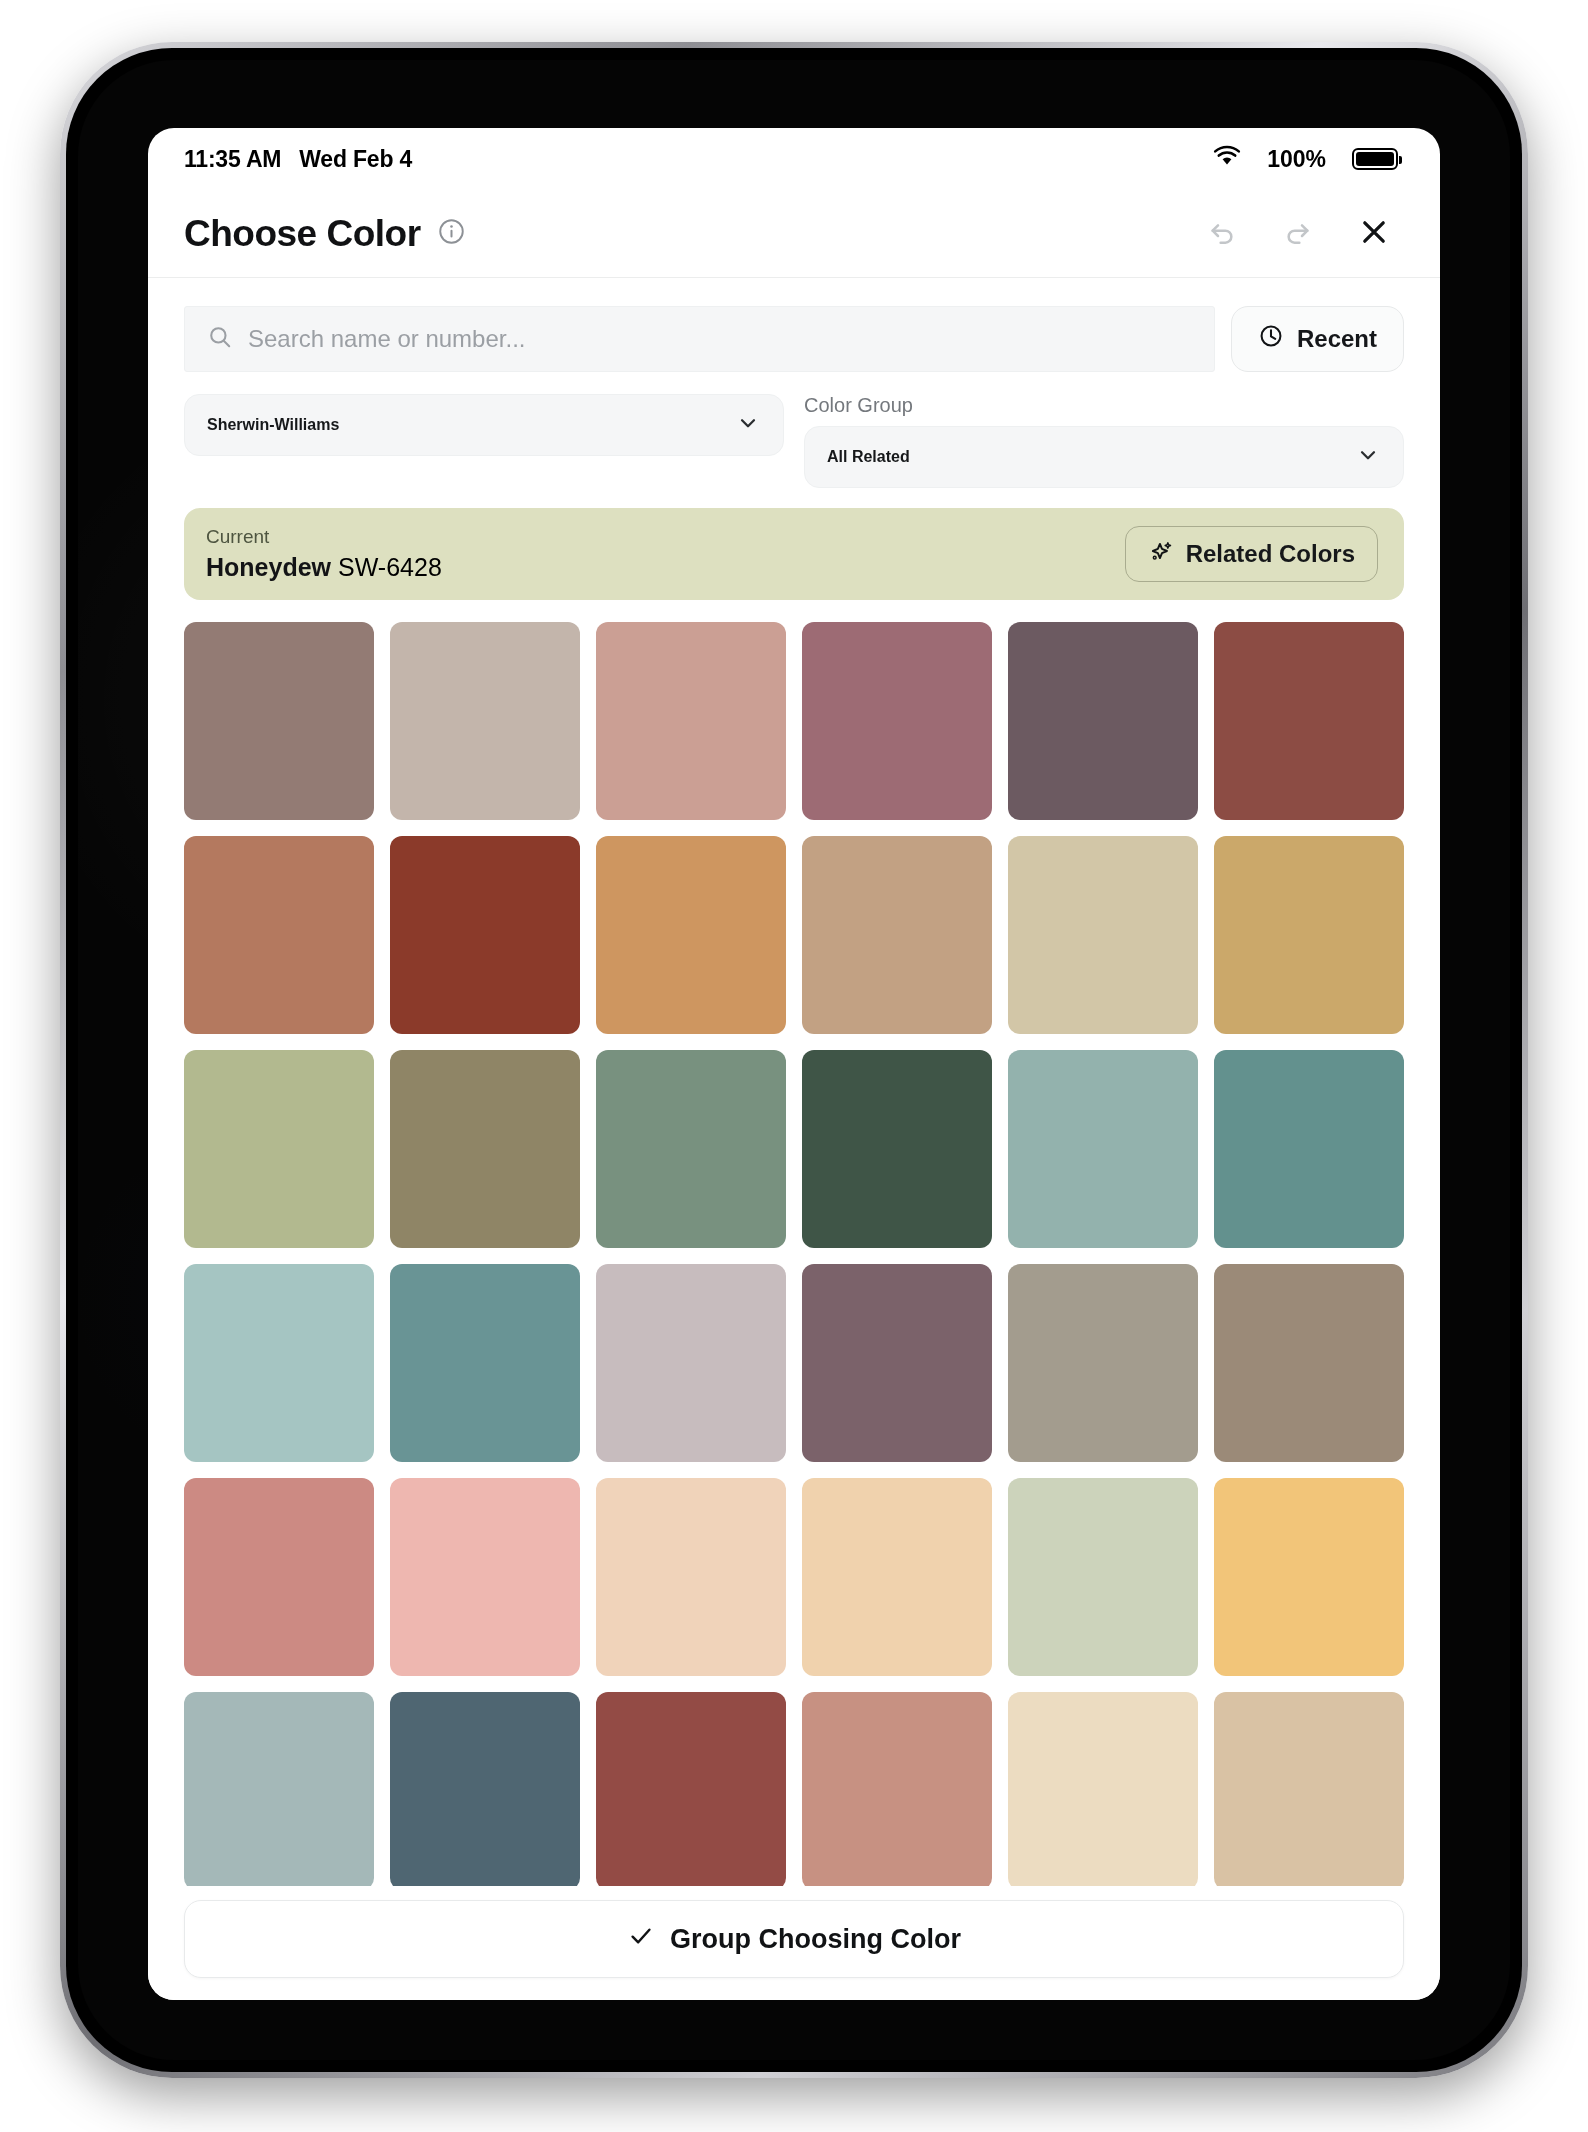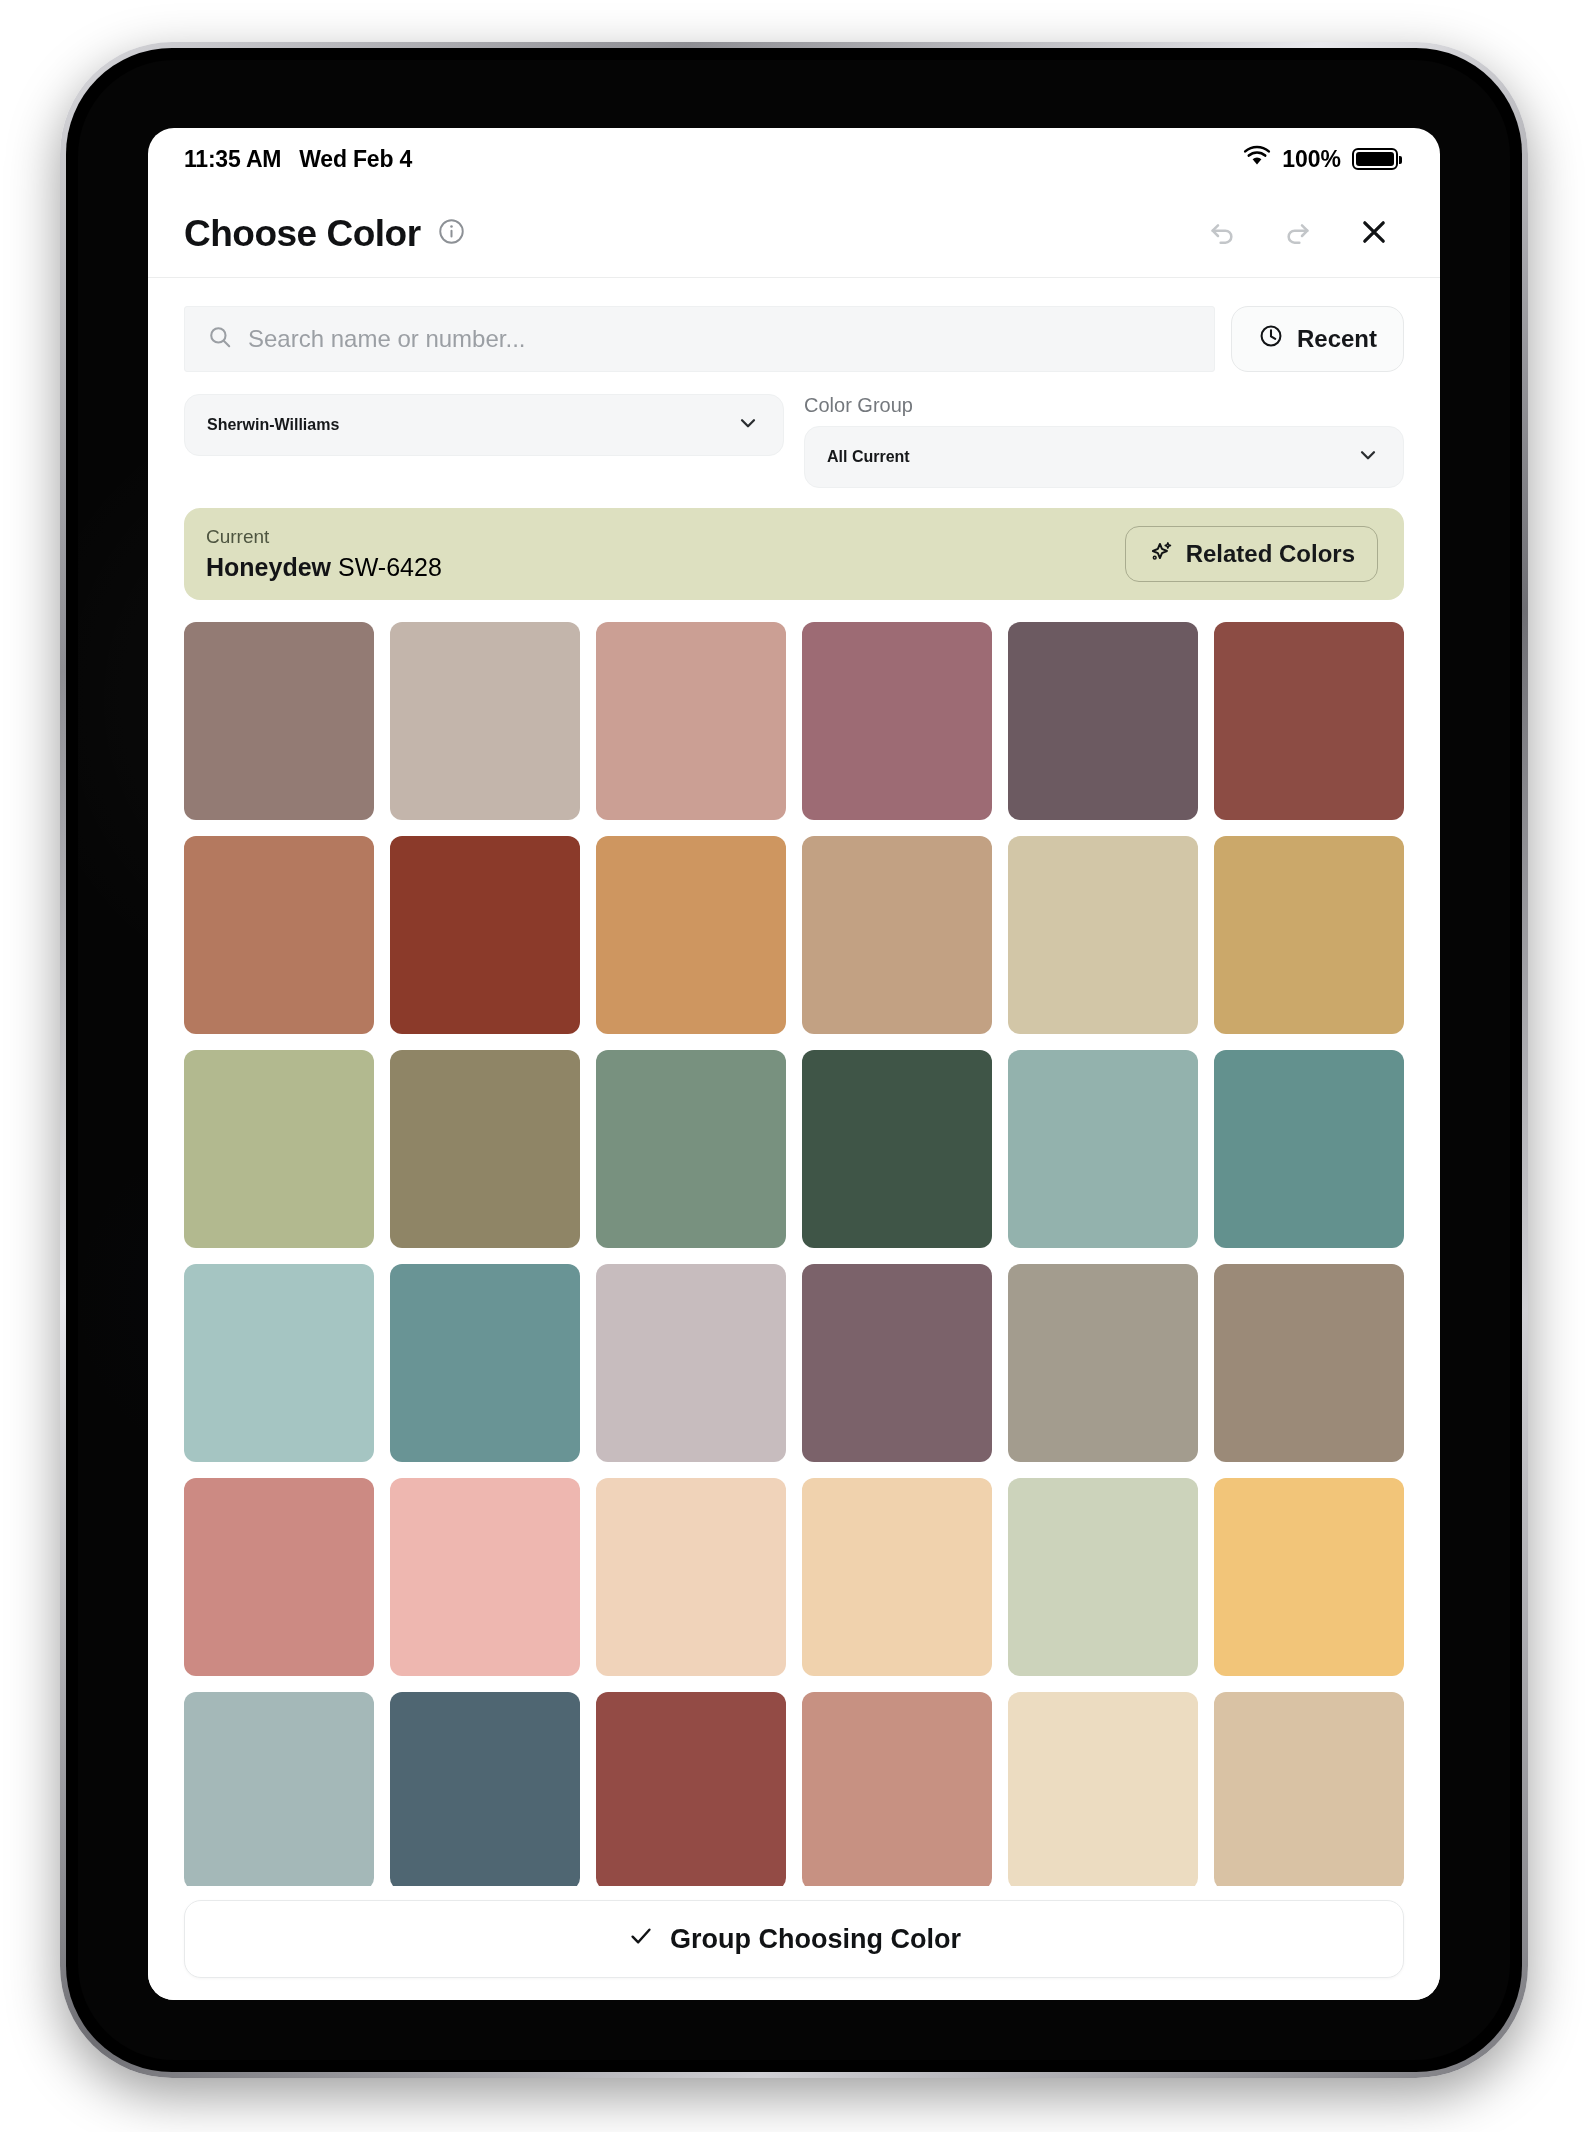--- a/index.html
+++ b/index.html
@@ -91,21 +91,21 @@
     flex: 0 0 62px;
     display: flex;
     align-items: center;
     justify-content: space-between;
     padding: 0 42px 0 36px;
     font-size: 23px;
     font-weight: 600;
     color: #000;
   }
   .status-left { display: flex; align-items: baseline; gap: 18px; letter-spacing: -0.2px; }
-  .status-right { display: flex; align-items: center; gap: 11px; }
+  .status-right { display: flex; align-items: center; gap: 26px; }
   .battery {
     width: 46px; height: 22px;
     border: 2px solid #000;
     border-radius: 6px;
     position: relative;
     padding: 2px;
   }
   .battery::after {
     content: "";
     position: absolute;
@@ -355,21 +355,21 @@
           <span>
             <svg width="26" height="26" viewBox="0 0 24 24" fill="none" stroke="#2a2d30" stroke-width="2.1" stroke-linecap="round" stroke-linejoin="round">
               <path d="M6.5 9.5 L12 15 L17.5 9.5"></path>
             </svg>
           </span>
         </div>
       </div>
       <div class="selector">
         <div class="selector-label">Color Group</div>
         <div class="selector-box">
-          <span class="selector-value">All Current</span>
+          <span class="selector-value">All Related</span>
           <span>
             <svg width="26" height="26" viewBox="0 0 24 24" fill="none" stroke="#2a2d30" stroke-width="2.1" stroke-linecap="round" stroke-linejoin="round">
               <path d="M6.5 9.5 L12 15 L17.5 9.5"></path>
             </svg>
           </span>
         </div>
       </div>
     </div>
 
     <div class="current-banner" id="current-banner" style="background: rgb(221, 224, 192);">

